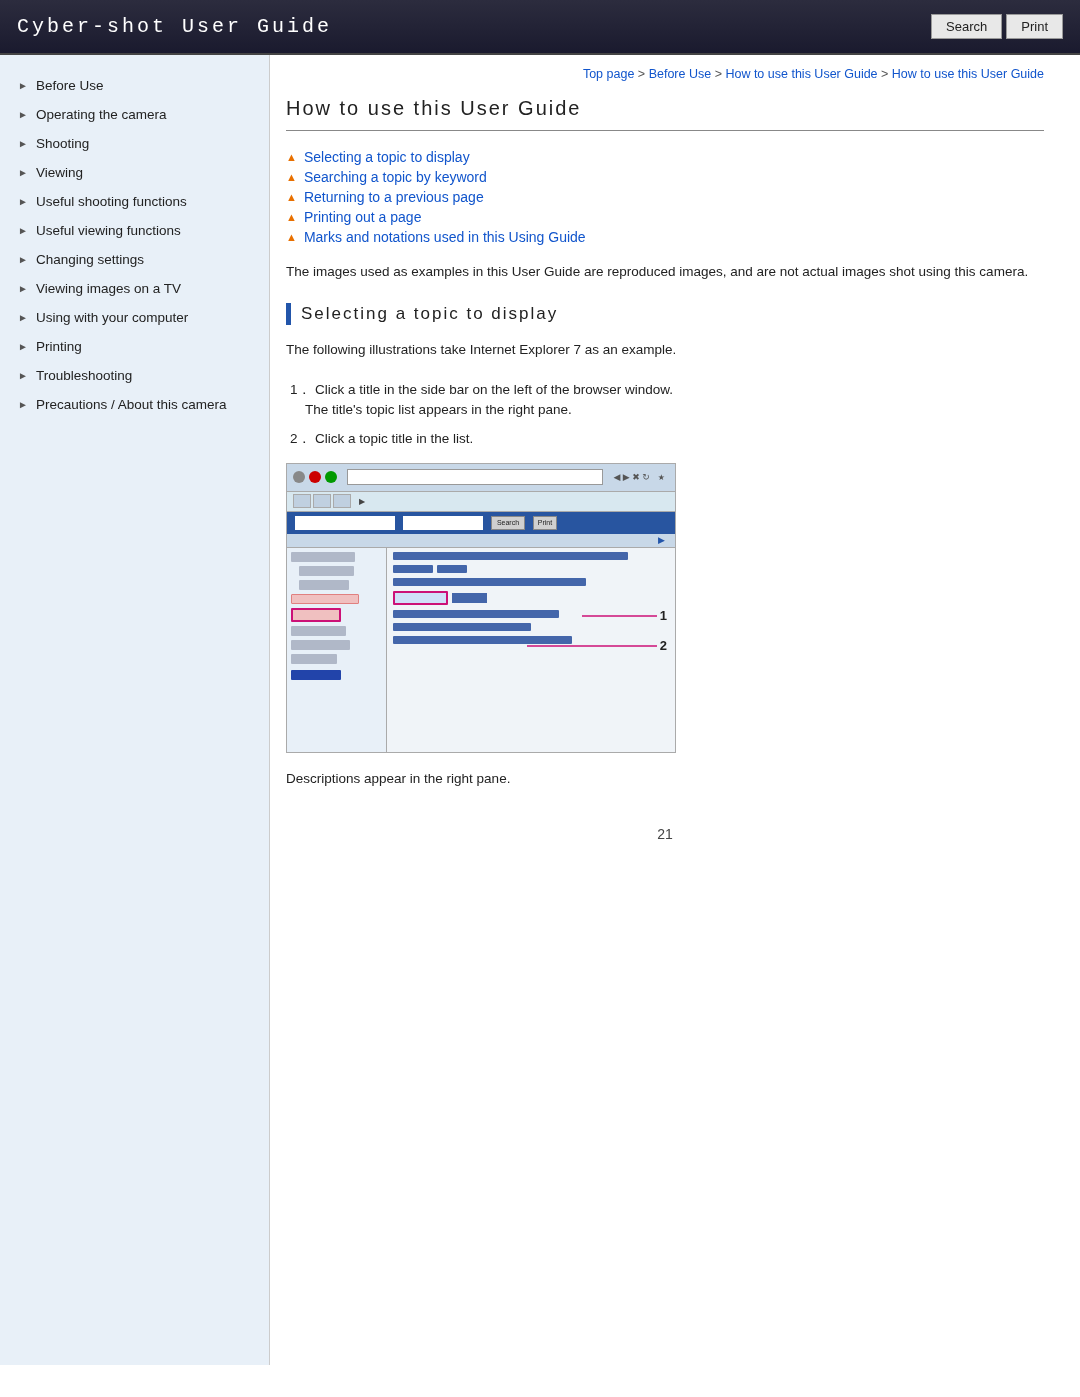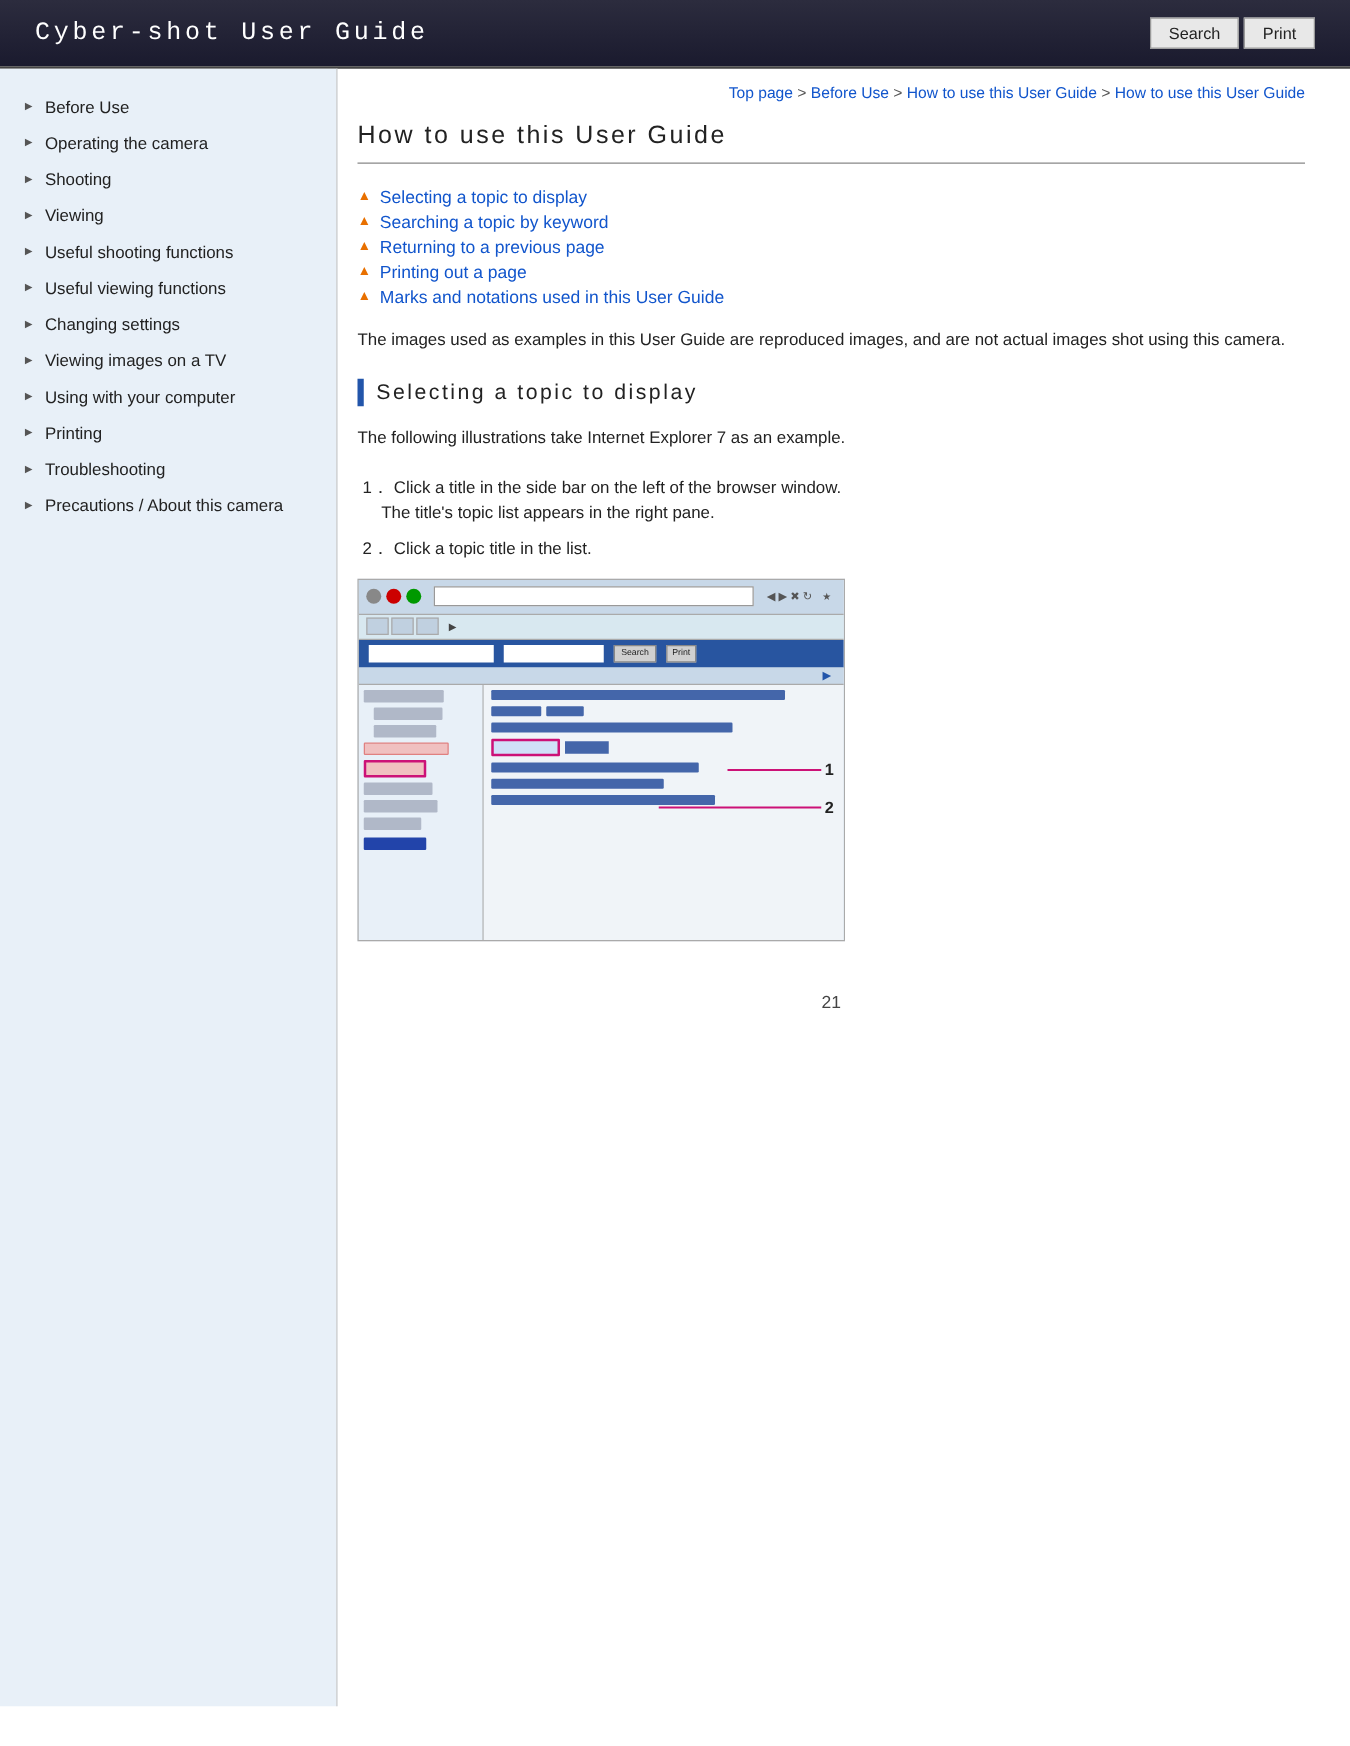--- a/index.html
+++ b/index.html
@@ -10,21 +10,21 @@
       color: #222;
       width: 1080px;
       min-height: 1397px;
     }
 
     
     .header {
       background: #1a1a2e;
       background: linear-gradient(to bottom, #2c2c3e, #1a1a2e);
       color: #fff;
-      padding: 14px 28px;
+      padding: 14px 17px;
       display: flex;
       align-items: center;
       justify-content: space-between;
       border-bottom: 2px solid #444;
     }
     .header-title {
       font-size: 20px;
       letter-spacing: 3px;
       font-family: 'Courier New', monospace;
       color: #fff;
@@ -373,21 +373,21 @@
       <div class="link-item">
         <span class="triangle-icon">▲</span>
         <a href="#">Returning to a previous page</a>
       </div>
       <div class="link-item">
         <span class="triangle-icon">▲</span>
         <a href="#">Printing out a page</a>
       </div>
       <div class="link-item">
         <span class="triangle-icon">▲</span>
-        <a href="#">Marks and notations used in this User Guide</a>
+        <a href="#">Marks and notations used in this Using Guide</a>
       </div>
     </div>
 
     <p class="body-text">The images used as examples in this User Guide are reproduced images, and are not actual images shot using this camera.</p>
 
     <div class="section-heading">
       <span class="section-bar"></span>
       <span>Selecting a topic to display</span>
     </div>
 
@@ -477,17 +477,18 @@
       <svg style="position:absolute;top:0;left:0;width:100%;height:100%;pointer-events:none;">
 
         <line x1="295" y1="152" x2="370" y2="152" stroke="#cc1177" stroke-width="1.5"></line>
 
         <line x1="240" y1="182" x2="370" y2="182" stroke="#cc1177" stroke-width="1.5"></line>
       </svg>
       <span style="position:absolute;right:8px;top:144px;font-size:13px;font-weight:bold;color:#222;">1</span>
       <span style="position:absolute;right:8px;top:174px;font-size:13px;font-weight:bold;color:#222;">2</span>
     </div>
 
+    <p class="bottom-text">Descriptions appear in the right pane.</p>
 
     <div class="page-number">21</div>
 
   </div>
 </div>
 
 </body></html>

